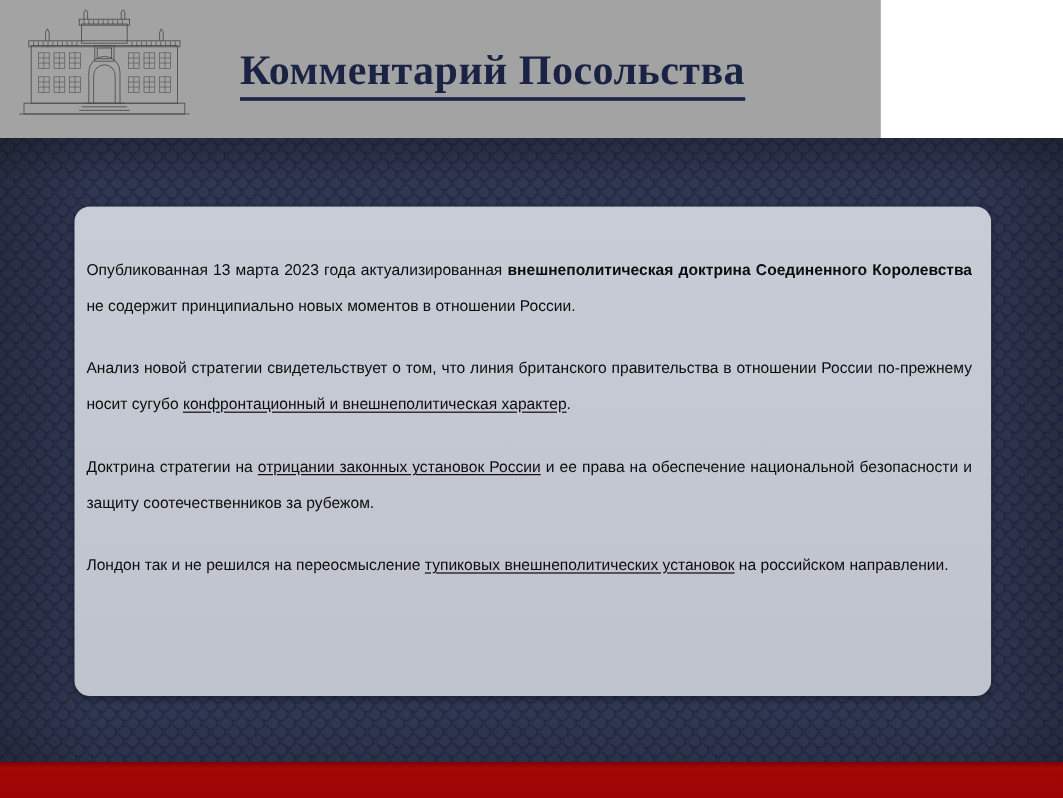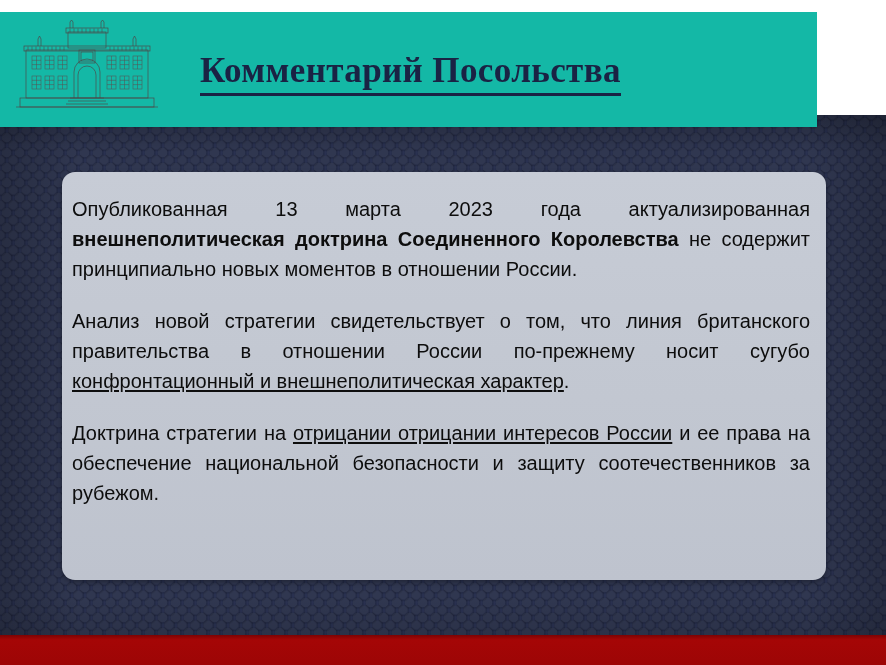--- a/index.html
+++ b/index.html
@@ -19,24 +19,24 @@
     position: relative;
     width: 886px;
     height: 665px;
     overflow: hidden;
   }
 
   
   .header {
     position: absolute;
     left: 0;
-    top: 12px;
-    width: 817px;
+    top: 0;
+    width: 734px;
     height: 115px;
-    background: #14b8a6;
+    background: #a3a3a3;
     z-index: 3;
   }
 
   .emblem {
     position: absolute;
     left: 12px;
     top: 8px;
     width: 150px;
     height: 96px;
   }
@@ -114,24 +114,24 @@
     border-radius: 13px;
     box-shadow: 0 2px 5px rgba(0,0,0,0.35);
     box-sizing: border-box;
     padding: 22px 16px 18px 10px;
     z-index: 4;
   }
 
   .card-text {
     color: #0d0d0d;
     font-family: "Liberation Sans", sans-serif;
-    font-size: 20px;
+    font-size: 13px;
     line-height: 30px;
     text-align: justify;
-    margin: 0 0 22px 0;
+    margin: 16px 0 22px 0;
     padding: 0;
   }
   .card-text:last-child { margin-bottom: 0; }
 
   .card-text b { font-weight: bold; }
   .card-text u {
     text-decoration: underline;
     text-underline-offset: 2px;
   }
 </style>
@@ -271,16 +271,17 @@
 
   <div class="body-area">
     <div class="body-shade"></div>
   </div>
 
   <div class="footer-stripe"></div>
 
   <div class="card">
     <p class="card-text"><span>Опубликованная 13 марта 2023 года актуализированная </span><b>внешнеполитическая доктрина Соединенного Королевства</b><span> не содержит принципиально новых моментов в отношении России.</span></p>
     <p class="card-text"><span>Анализ новой стратегии свидетельствует о том, что линия британского правительства в отношении России по-прежнему носит сугубо </span><u>конфронтационный и внешнеполитическая характер</u><span>.</span></p>
-    <p class="card-text"><span>Доктрина стратегии на </span><u>отрицании отрицании интересов России</u><span> и ее права на обеспечение национальной безопасности и защиту соотечественников за рубежом.</span></p>
+    <p class="card-text"><span>Доктрина стратегии на </span><u>отрицании законных установок России</u><span> и ее права на обеспечение национальной безопасности и защиту соотечественников за рубежом.</span></p>
+    <p class="card-text"><span>Лондон так и не решился на переосмысление </span><u>тупиковых внешнеполитических установок</u><span> на российском направлении.</span></p>
   </div>
 
 </div>
 
 </body></html>

